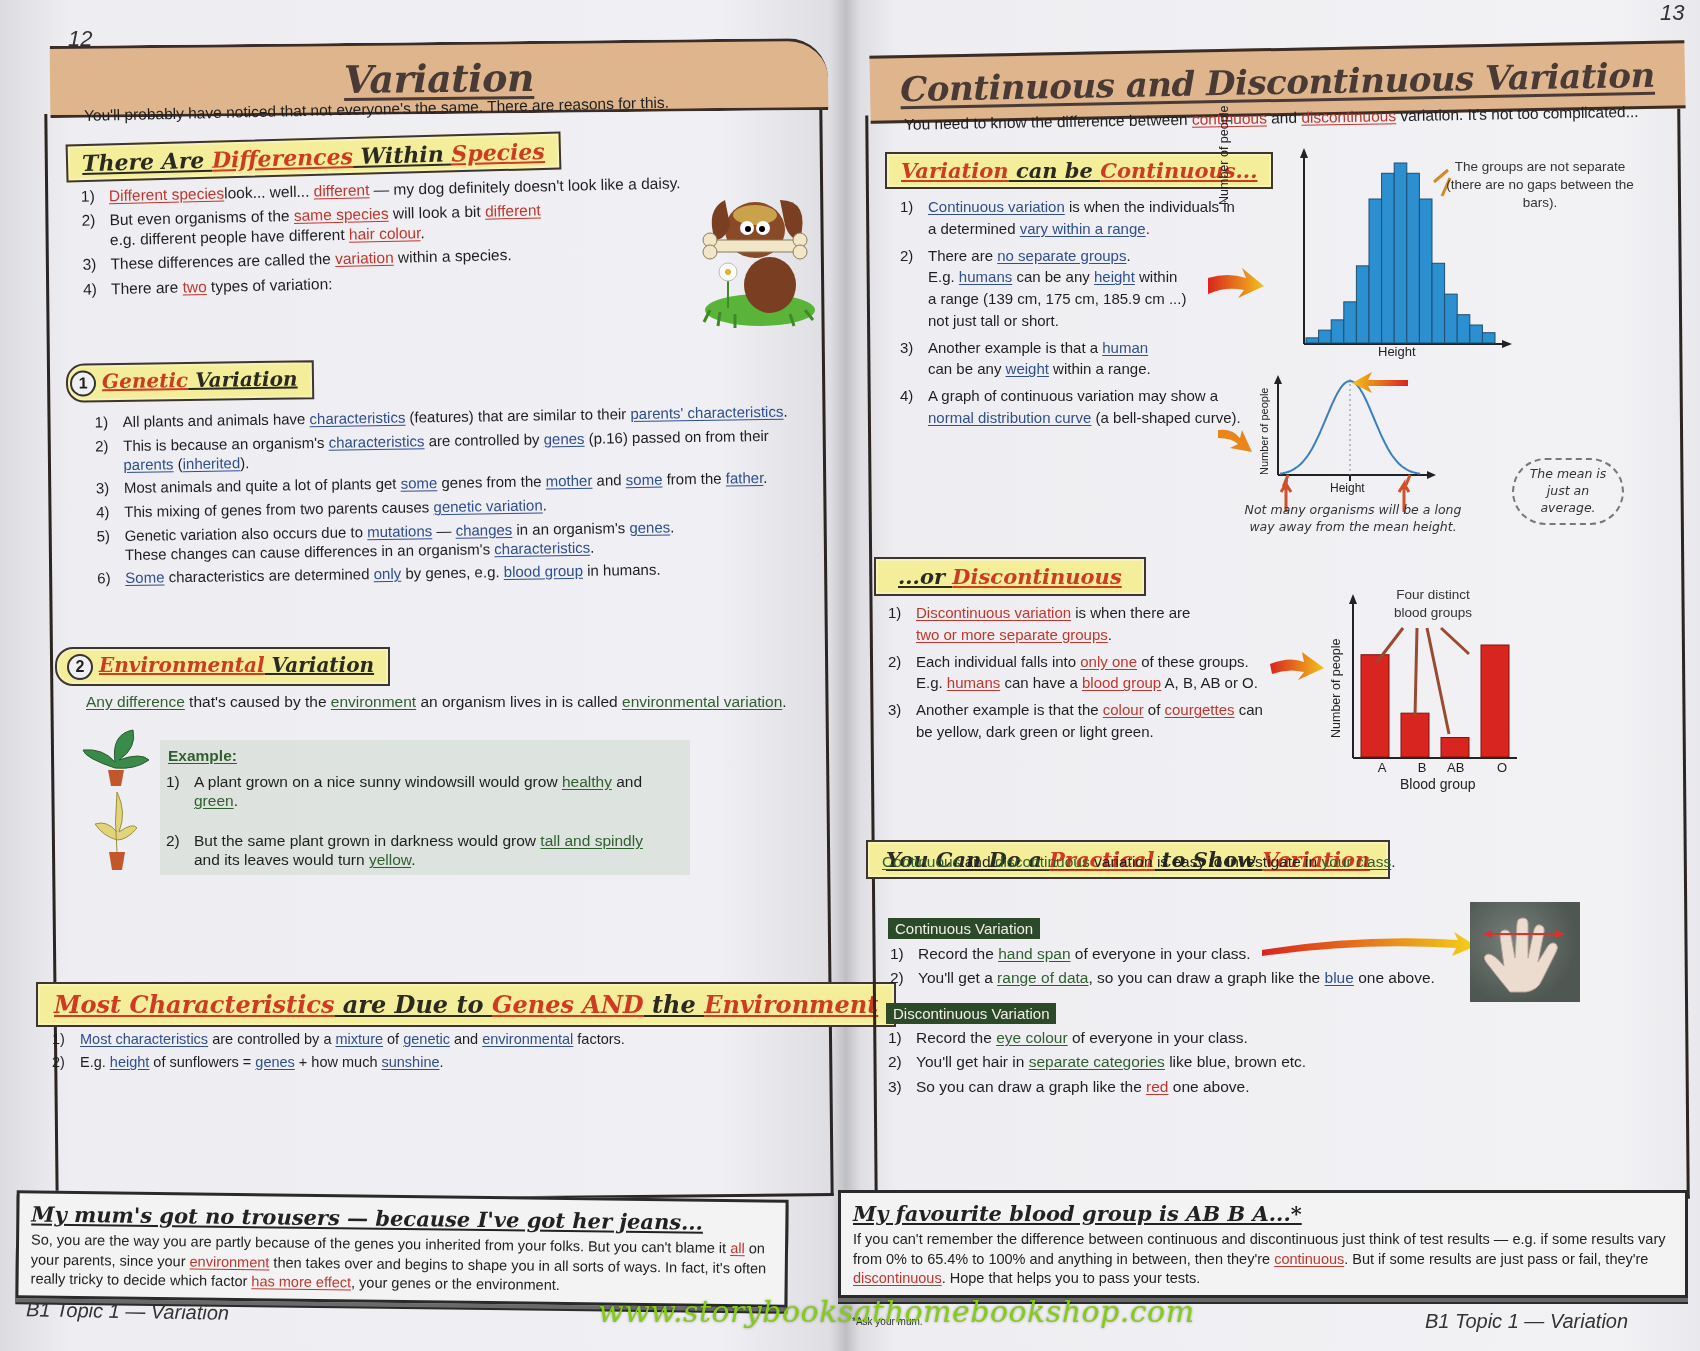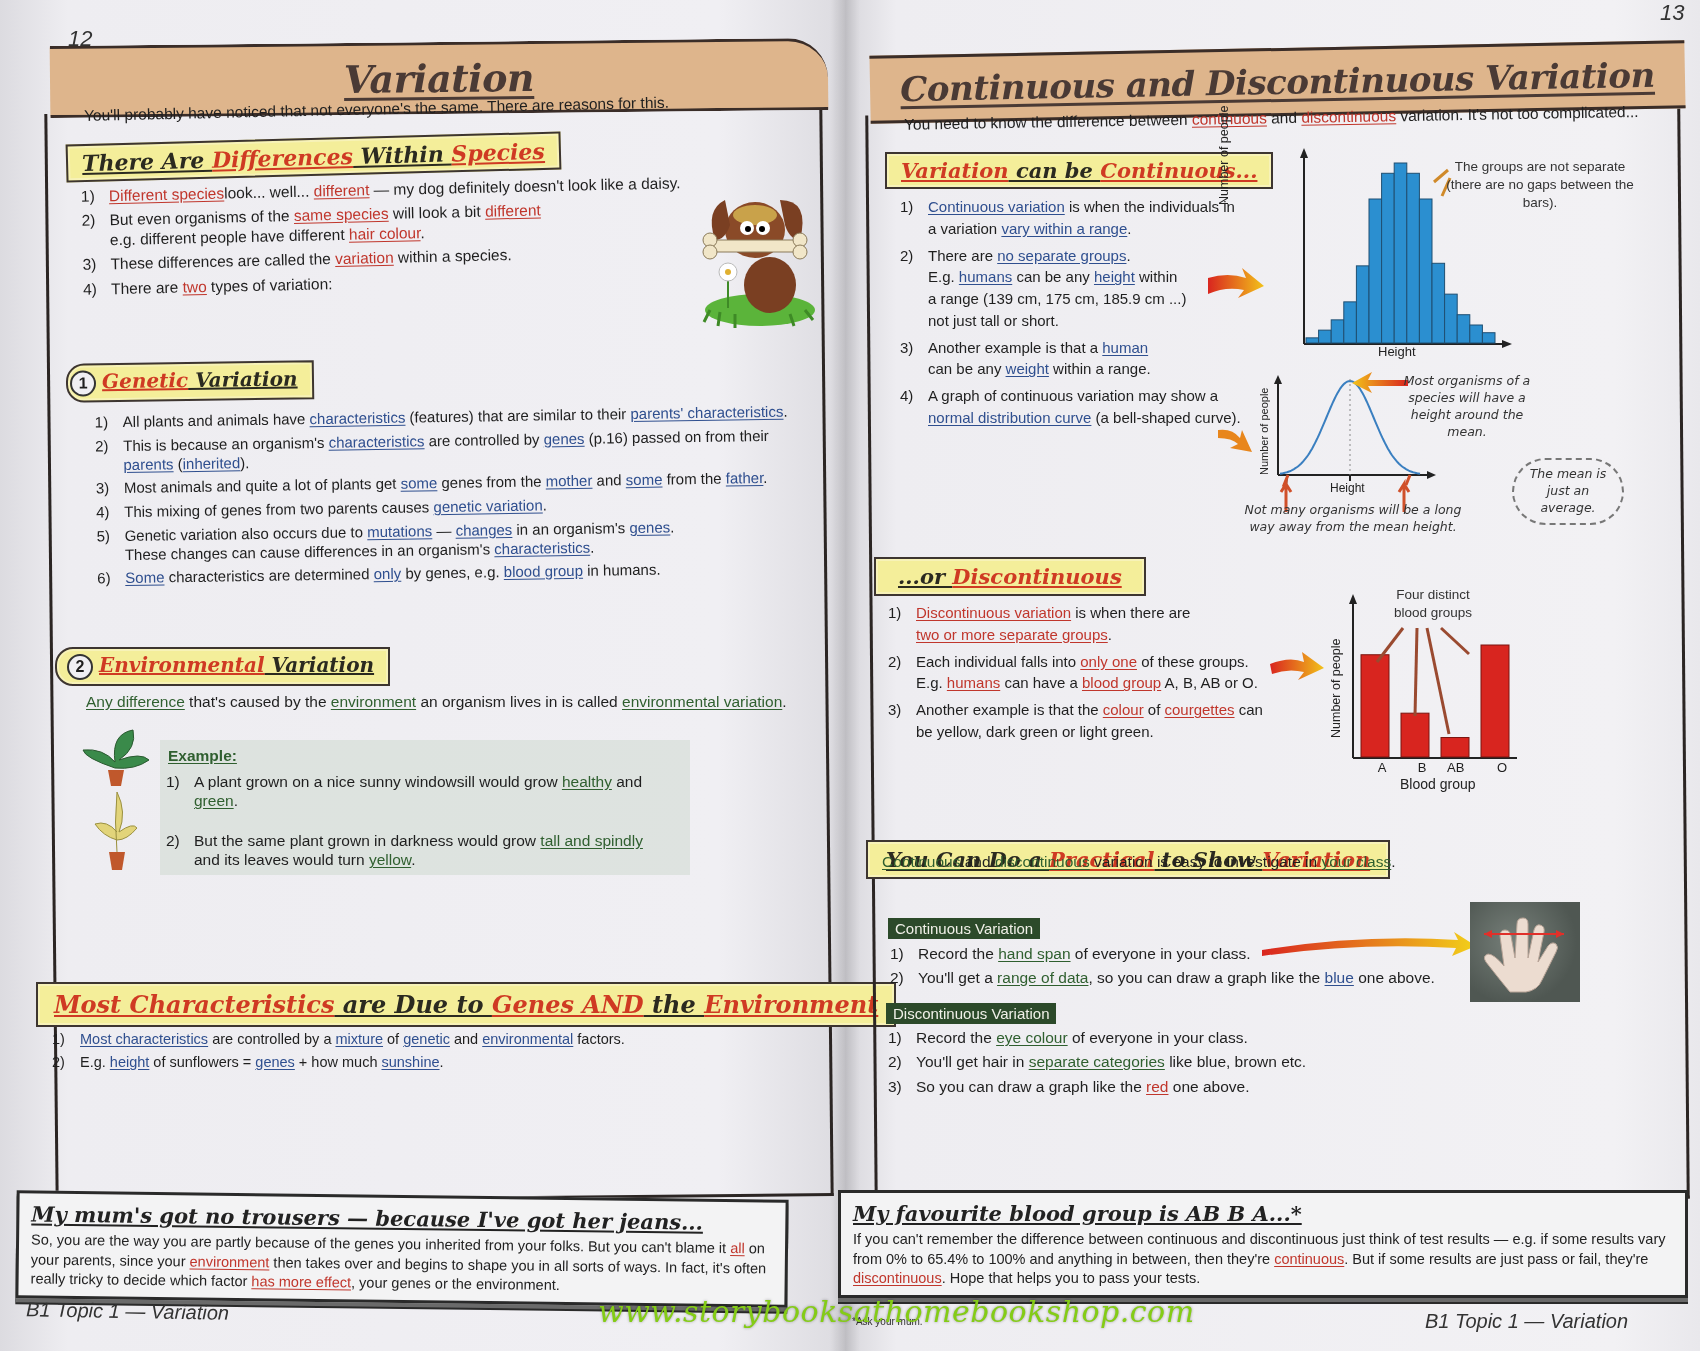--- a/index.html
+++ b/index.html
@@ -190,21 +190,21 @@
     <span class="band-title" style="font-size:34px;">Continuous and Discontinuous Variation</span>
   </div>
 
   <div class="txt" style="left:904px; top:108px; width:780px; transform: rotate(-1deg);"><span>You need to know the difference between </span><span class="u-red">continuous</span><span> and </span><span class="u-red">discontinuous</span><span> variation.  It's not too complicated...</span></div>
 
   <div class="heading-box" style="left:885px; top:152px; font-size:21px;">
     <span class="red">Variation</span><span class="dark"> can be </span><span class="red">Continuous...</span>
   </div>
   <div class="txt" style="left:900px; top:196px; width:360px; font-size:15px; line-height:1.45;">
     <ol class="list">
-        <li><span class="n">1)</span><span class="u-blue">Continuous variation</span><span> is when the individuals in</span><br><span>a variation </span><span class="u-blue">vary within a range</span><span>.</span></li>
+        <li><span class="n">1)</span><span class="u-blue">Continuous variation</span><span> is when the individuals in</span><br><span>a determined </span><span class="u-blue">vary within a range</span><span>.</span></li>
         <li><span class="n">2)</span><span>There are </span><span class="u-blue">no separate groups</span><span>.</span><br><span>E.g. </span><span class="u-blue">humans</span><span> can be any </span><span class="u-blue">height</span><span> within</span><br><span>a range (139 cm, 175 cm, 185.9 cm ...)</span><br><span>not just tall or short.</span></li>
         <li><span class="n">3)</span><span>Another example is that a </span><span class="u-blue">human</span><br><span>can be any </span><span class="u-blue">weight</span><span> within a range.</span></li>
         <li><span class="n">4)</span><span>A graph of continuous variation may show a</span><br><span class="u-blue">normal distribution curve</span><span> (a bell-shaped curve).</span></li>
       </ol>
   </div>
 
   <svg style="left:1208px; top:268px;" width="60" height="36">
     <defs>
         <linearGradient id="ag1" x1="0" x2="1">
           <stop offset="0" stop-color="#d9251f"></stop>
@@ -264,21 +264,20 @@
   </svg>
   <svg style="left:1276px; top:478px;" width="160" height="34">
     <path d="M10 34 v-28 l-5 8 M10 6 l5 8" stroke="#d0502a" stroke-width="3" fill="none"></path>
     <path d="M128 34 v-28 l-5 8 M128 6 l5 8" stroke="#d0502a" stroke-width="3" fill="none"></path>
   </svg>
   <svg style="left:1218px; top:424px;" width="40" height="30">
     <path d="M0 6 q14 -2 22 8 l2 -8 l10 22 l-22 -4 l8 -4 q-6 -6 -20 -6z" fill="#e8861c"></path>
   </svg>
   <div class="chart-label" style="left:1258px; top:475px; transform: rotate(-90deg); transform-origin: left top; width:100px; font-size:11px;">Number of people</div>
   <div class="chart-label" style="left:1330px; top:481px; font-size:12px;">Height</div>
-  <div class="annot hand" style="left:1392px; top:373px; width:150px; font-style:italic;">Most organisms of a species will have a height around the mean.</div>
   <div class="annot hand" style="left:1238px; top:502px; width:230px; font-style:italic;">Not many organisms will be a long way away from the mean height.</div>
   <div class="annot hand" style="left:1512px; top:458px; width:112px; border: 2px dashed #777; border-radius: 40px; padding:6px 4px; font-style:italic;">
     <span>The </span><span class="u-dark">mean</span><span> is just an </span><span class="u-dark">average</span><span>.</span>
   </div>
 
   <div class="heading-box" style="left:874px; top:557px; font-size:21px; padding:5px 22px;">
     <span class="dark">...or </span><span class="red">Discontinuous</span>
   </div>
   <div class="txt" style="left:888px; top:602px; width:400px; font-size:15px; line-height:1.45;">
     <ol class="list">

